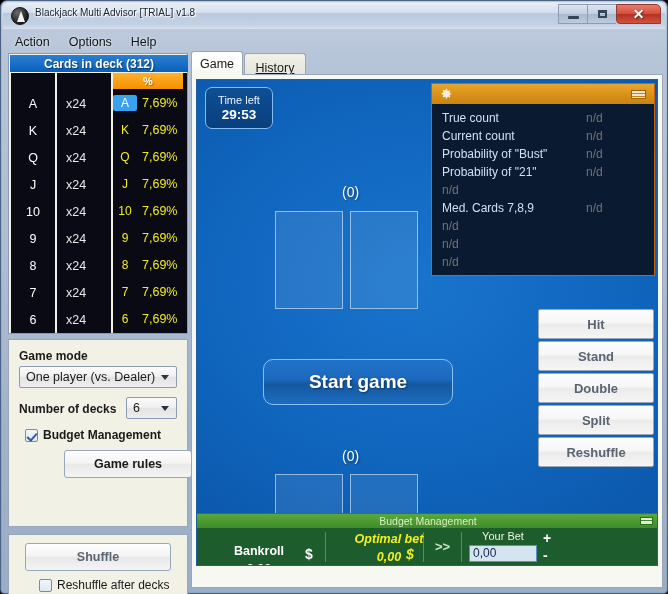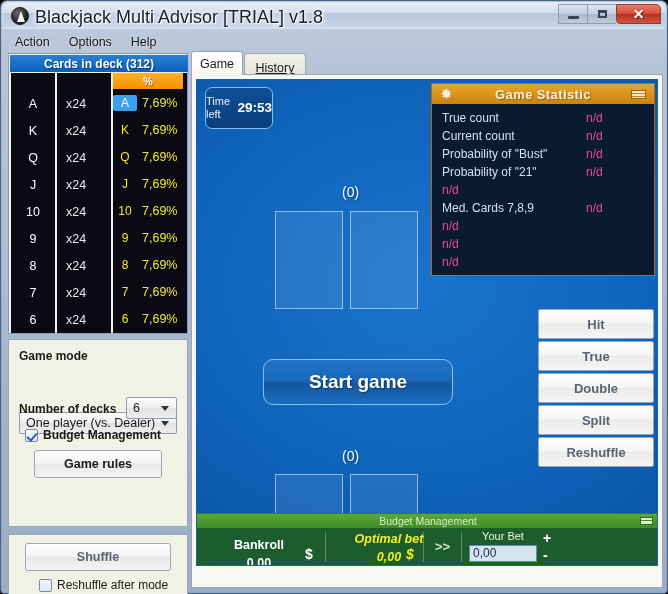--- a/index.html
+++ b/index.html
@@ -48,21 +48,21 @@
   #app-icon::after {
     content: "";
     position: absolute; left: 5px; top: 3px;
     width: 0; height: 0;
     border-left: 4px solid transparent;
     border-right: 4px solid transparent;
     border-bottom: 11px solid #f2f2f2;
   }
   #title-text {
     position: absolute; left: 32px; top: 4px;
-    font-size: 18px; color: #16202c;
+    font-size: 10px; color: #16202c;
     font-family: "Liberation Sans", sans-serif;
     text-shadow: 0 0 4px #ffffff, 0 0 7px #ffffff, 1px 1px 0 rgba(255,255,255,0.9);
     white-space: nowrap;
   }
   #winbtns { position: absolute; right: 4px; top: 1px; display: flex; }
   .winbtn {
     width: 29px; height: 20px;
     border: 1px solid #8d9cb2;
     position: relative;
     background: linear-gradient(to bottom, #dce5f0 0%, #c3cfe0 48%, #a9b8cd 50%, #becbdd 100%);
@@ -188,21 +188,21 @@
   }
   .winbutton {
     position: absolute;
     background: linear-gradient(to bottom, #fdfdfd 0%, #f4f4f4 47%, #e8e8e8 50%, #f4f4f4 100%);
     border: 1px solid #9aa7b8; border-radius: 3px;
     font-size: 12.5px; font-weight: bold; color: #5a6472;
     display: flex; align-items: center; justify-content: center;
     font-family: "Liberation Sans", sans-serif;
     cursor: default;
   }
-  .winbutton.enabled { color: #1a1a1a; }
+  .winbutton.enabled { color: #1a1a1a; margin-left: 30px; }
   .chk-wrap {
     position: absolute; display: flex; align-items: center;
     font-size: 12px; font-weight: bold; color: #1a1a1a;
     font-family: "Liberation Sans", sans-serif;
   }
   .chk-wrap.thin { font-weight: normal; }
   .chkbox {
     width: 13px; height: 13px; margin-right: 5px;
     background: linear-gradient(to bottom, #f2f6fb, #e0e8f2);
     border: 1px solid #7a8ba3; border-radius: 2px;
@@ -260,21 +260,21 @@
     border: 1px solid #1e5f9e;
     overflow: hidden;
   }
 
   
   #timeleft {
     position: absolute; left: 8px; top: 7px;
     width: 68px; height: 42px;
     background: linear-gradient(to bottom, #0e4f96, #0a3f7d);
     border: 1px solid #7fbdf2; border-radius: 7px;
-    display: flex; flex-direction: row; align-items: center; justify-content: center;
+    display: flex; flex-direction: column; align-items: center; justify-content: center;
   }
   #tl-label { font-size: 11px; color: #e8f3ff; font-family: "Liberation Sans", sans-serif; line-height: 13px;}
   #tl-value { font-size: 13.5px; color: #ffffff; font-weight: bold; font-family: "Liberation Sans", sans-serif; line-height: 16px;}
 
   .hand-total {
     position: absolute; font-size: 14px; color: #ffffff;
     font-family: "Liberation Sans", sans-serif;
     text-shadow: 1px 1px 2px rgba(0,0,0,0.4);
   }
   .card-slot {
@@ -326,21 +326,21 @@
   #stat-body { padding: 5px 0 0 0; }
   .stat-row {
     height: 18px; display: flex; align-items: center;
     padding-left: 10px; padding-right: 10px;
   }
   .stat-name {
     flex: 1; font-size: 12px; color: #cfe0f2;
     font-family: "Liberation Sans", sans-serif;
   }
   .stat-val {
-    width: 58px; font-size: 12px; color: #ec4899;
+    width: 58px; font-size: 12px; color: #737373;
     font-family: "Liberation Sans", sans-serif;
   }
 
   
   #actions {
     position: absolute; right: 3px; bottom: 96px;
     width: 116px;
   }
   .act-btn {
     width: 116px; height: 30px; margin-bottom: 2px;
@@ -547,21 +547,21 @@
             <div class="pct-row">
               <span class="pct-rank">2</span>
               <span class="pct-val">7,69%</span>
             </div>
           </div>
       </div>
     </div>
 
     <div id="mode-group">
       <div class="grp-label" style="left:10px; top:9px;">Game mode</div>
-      <div class="wincombo" style="left:10px; top:26px; width:158px; height:22px;margin-top:46px;">
+      <div class="wincombo" style="left:10px; top:26px; width:158px; height:22px;">
         <span>One player (vs. Dealer)</span>
         <span class="combo-arrow"></span>
       </div>
 
       <div class="grp-label" style="left:10px; top:62px;">Number of decks</div>
       <div class="wincombo" style="left:117px; top:57px; width:51px; height:22px;">
         <span>6</span>
         <span class="combo-arrow"></span>
       </div>
 
@@ -570,21 +570,21 @@
         <span>Budget Management</span>
       </div>
 
       <div class="winbutton enabled" style="left:25px; top:110px; width:128px; height:28px;">Game rules</div>
     </div>
 
     <div id="shuffle-group">
       <div class="winbutton" style="left:16px; top:8px; width:146px; height:28px;">Shuffle</div>
       <div class="chk-wrap thin" style="left:30px; top:43px;">
         <span class="chkbox"></span>
-        <span>Reshuffle after mode</span>
+        <span>Reshuffle after decks</span>
       </div>
 
     </div>
   </div>
 
   <div id="tabs-area">
     <div class="tab active" style="left:0; width:52px;">Game</div>
     <div class="tab inactive" style="left:53px; width:62px;">History</div>
 
     <div id="tab-page">
@@ -606,21 +606,20 @@
         <div class="card-slot" style="left:153px; top:394px;"></div>
 
         <div id="stat-panel">
           <div id="stat-header">
             <span class="gear-icon">
               <svg width="14" height="14" viewBox="0 0 24 24">
                 <path fill="#f7efe2" d="M12 8a4 4 0 100 8 4 4 0 000-8zm0 6a2 2 0 110-4 2 2 0 010 4z"></path>
                 <path fill="#f7efe2" d="M21 13v-2l-2.3-.4a7 7 0 00-.8-1.9l1.4-1.9-1.4-1.4-1.9 1.4a7 7 0 00-1.9-.8L13.8 3h-2l-.4 2.3a7 7 0 00-1.9.8L7.6 4.7 6.2 6.1l1.4 1.9a7 7 0 00-.8 1.9L4.5 10.3v2l2.3.4a7 7 0 00.8 1.9l-1.4 1.9 1.4 1.4 1.9-1.4a7 7 0 001.9.8l.4 2.3h2l.4-2.3a7 7 0 001.9-.8l1.9 1.4 1.4-1.4-1.4-1.9a7 7 0 00.8-1.9L21 13z"></path>
               </svg>
             </span>
-            <span id="stat-title">Game Statistic</span>
             <span class="collapse-icon"></span>
           </div>
           <div id="stat-body">
               <div class="stat-row">
                 <span class="stat-name">True count</span>
                 <span class="stat-val">n/d</span>
               </div>
               <div class="stat-row">
                 <span class="stat-name">Current count</span>
                 <span class="stat-val">n/d</span>
@@ -647,35 +646,35 @@
                 <span class="stat-val">n/d</span>
               </div>
               <div class="stat-row">
                 <span class="stat-val">n/d</span>
               </div>
             </div>
         </div>
 
         <div id="actions">
             <div class="act-btn">Hit</div>
-            <div class="act-btn">True</div>
+            <div class="act-btn">Stand</div>
             <div class="act-btn">Double</div>
             <div class="act-btn">Split</div>
             <div class="act-btn">Reshuffle</div>
           </div>
 
         <div id="budget">
           <div id="budget-header">
             <span id="budget-title">Budget Management</span>
             <span id="budget-collapse"></span>
           </div>
           <div id="budget-body">
 
             <div class="bud-block" style="left:4px; width:116px;">
-              <div class="bud-label bud-white" style="margin-top:8px;">Bankroll</div>
+              <div class="bud-label bud-white" style="margin-top:14px;">Bankroll</div>
               <div class="bud-value bud-white">0,00</div>
             </div>
             <div class="bud-dollar bud-white" style="left:108px; top:18px;">$</div>
 
             <div class="bud-sep" style="left:128px;"></div>
 
             <div class="bud-block" style="left:134px; width:116px;">
               <div class="bud-label bud-yellow" style="margin-top:2px;">Optimal bet</div>
               <div class="bud-value bud-yellow">0,00</div>
             </div>

